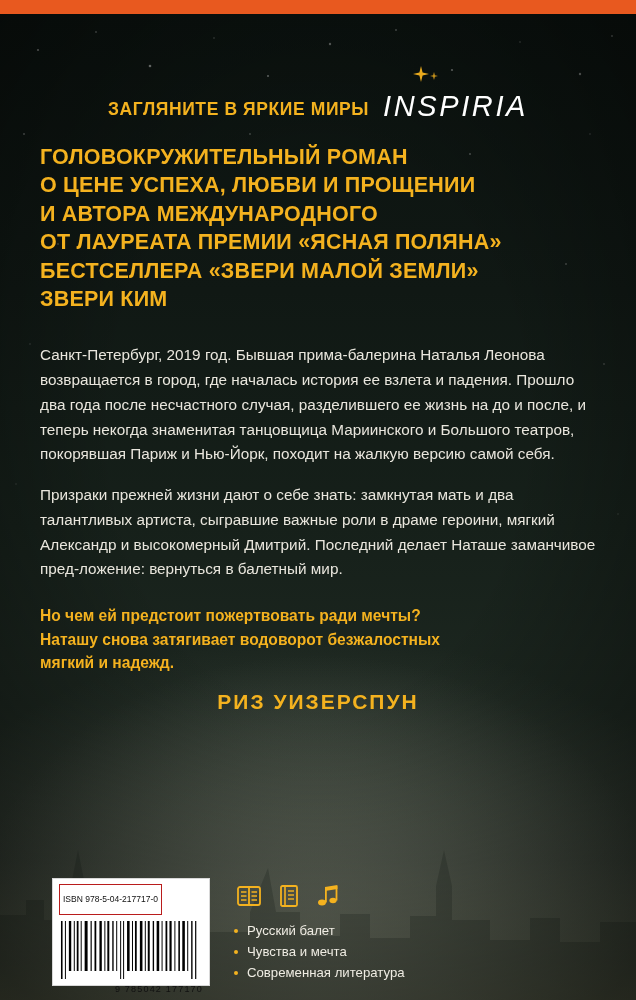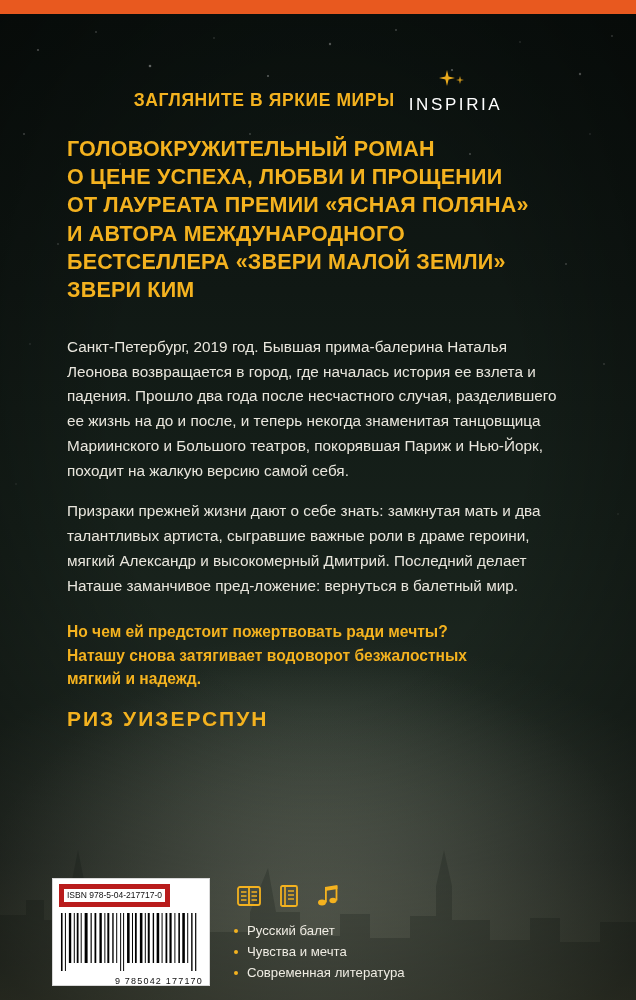--- a/index.html
+++ b/index.html
@@ -55,21 +55,21 @@
   .vignette {
     position: absolute;
     inset: 0;
     pointer-events: none;
     background: radial-gradient(ellipse 80% 70% at 50% 42%, rgba(0,0,0,0) 40%, rgba(0,0,0,0.55) 100%);
   }
 
   .content {
     position: relative;
     z-index: 5;
-    padding: 0 67px;
+    padding: 0 40px;
   }
 
   
   .brandrow {
     display: flex;
     align-items: flex-end;
     justify-content: center;
     gap: 14px;
     padding-top: 78px;
   }
@@ -81,24 +81,25 @@
     white-space: nowrap;
     line-height: 1;
     padding-bottom: 3px;
   }
   .inspiria-wrap {
     position: relative;
     line-height: 1;
   }
   .inspiria {
     color: #ffffff;
-    font-size: 17px;
+    font-size: 29px;
     letter-spacing: 2.6px;
     font-weight: 400;
     line-height: 1;
+    font-style: italic;
   }
   .sparkle {
     position: absolute;
     top: -26px;
     left: 26px;
     width: 34px;
     height: 24px;
   }
 
   
@@ -134,20 +135,21 @@
   .quote {
     margin-top: 30px;
     text-align: center;
     color: #efece3;
     font-size: 14.6px;
     font-style: italic;
     line-height: 1.55;
   }
   .endorser {
     margin-top: 16px;
+    text-align: center;
     color: #f4b21f;
     font-weight: bold;
     font-size: 21px;
     letter-spacing: 2px;
   }
 
   
   .bottom {
     position: absolute;
     left: 0; bottom: 0;
@@ -162,22 +164,22 @@
     width: 158px;
     height: 108px;
     background: #ffffff;
     border: 1px solid #d8d8d8;
     padding: 5px 6px 3px 6px;
   }
   .barcode .isbn-text {
     font-family: "Liberation Sans", sans-serif;
     font-size: 8.5px;
     color: #111;
-    border: 5px solid #b91c1c;
-    padding: 2px 3px;
+    border: 1px solid #b91c1c;
+    padding: 10px 3px;
     display: inline-block;
     line-height: 1.1;
   }
   .bars {
     margin-top: 6px;
     height: 58px;
     width: 100%;
   }
   .barcode .digits {
     font-family: "Liberation Sans", sans-serif;
@@ -275,22 +277,22 @@
               <path d="M25 6 L25.9 9.2 L29 10 L25.9 10.8 L25 14 L24.1 10.8 L21 10 L24.1 9.2 Z" opacity=".8"></path>
             </g>
           </svg>
           <div class="inspiria">INSPIRIA</div>
         </div>
       </div>
 
       <div class="headline">
         <div>ГОЛОВОКРУЖИТЕЛЬНЫЙ РОМАН</div>
         <div>О ЦЕНЕ УСПЕХА, ЛЮБВИ И ПРОЩЕНИИ</div>
+        <div>И АВТОРА МЕЖДУНАРОДНОГО</div>
         <div>ОТ ЛАУРЕАТА ПРЕМИИ «ЯСНАЯ ПОЛЯНА»</div>
-        <div>И АВТОРА МЕЖДУНАРОДНОГО</div>
         <div>БЕСТСЕЛЛЕРА «ЗВЕРИ МАЛОЙ ЗЕМЛИ»</div>
         <div>ЗВЕРИ КИМ</div>
       </div>
 
       <div class="blurb">
         <p>Санкт-Петербург, 2019 год. Бывшая прима-балерина Наталья Леонова возвращается в город, где началась история ее взлета и падения. Прошло два года после несчастного случая, разделившего ее жизнь на до и после, и теперь некогда знаменитая танцовщица Мариинского и Большого  театров, покорявшая Париж и Нью-Йорк, походит на жалкую версию самой себя.</p>
         <p>Призраки прежней жизни дают о себе знать: замкнутая мать и два талантливых артиста, сыгравшие важные роли в драме героини, мягкий Александр и высокомерный Дмитрий. Последний делает Наташе заманчивое пред-ложение: вернуться в балетный мир.</p>
       </div>
 
       <div class="hook">

